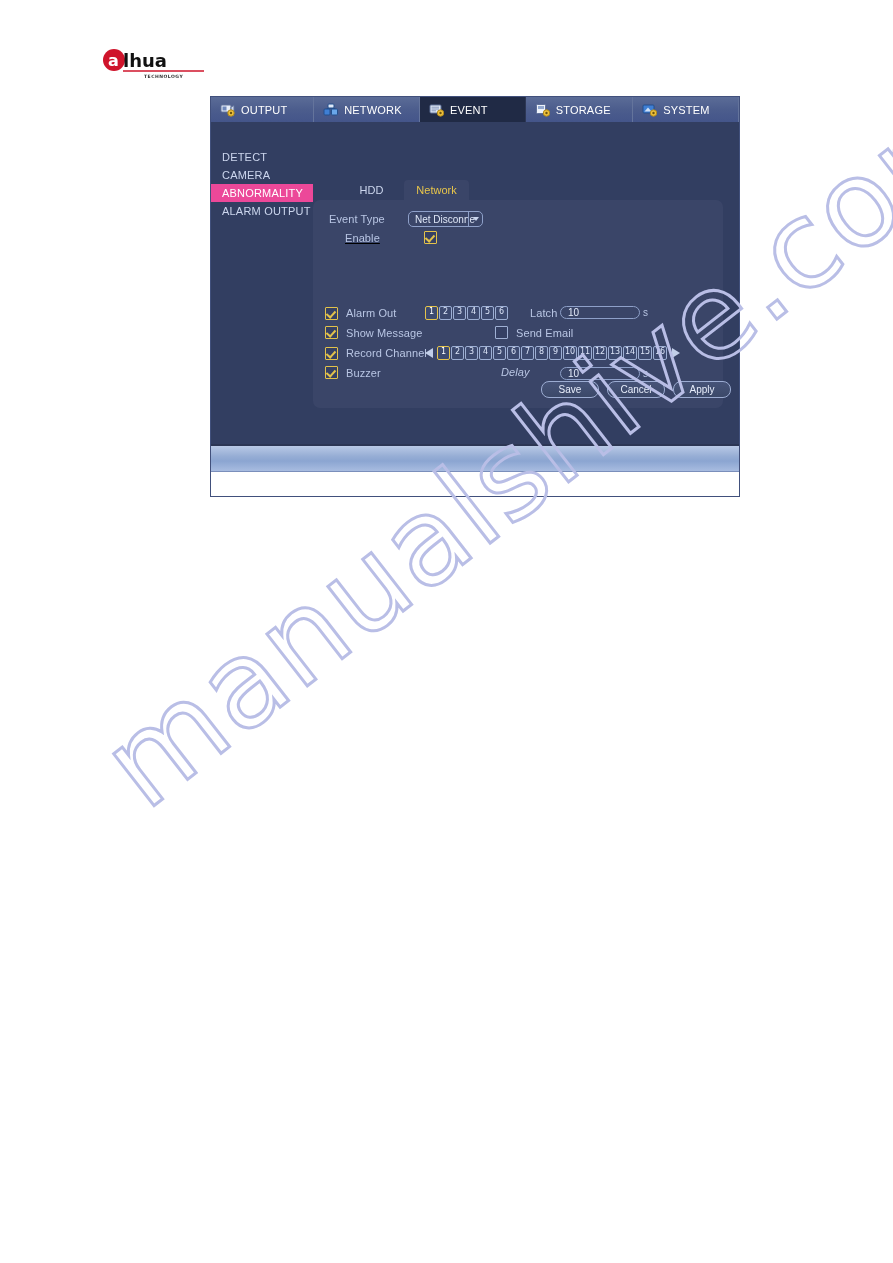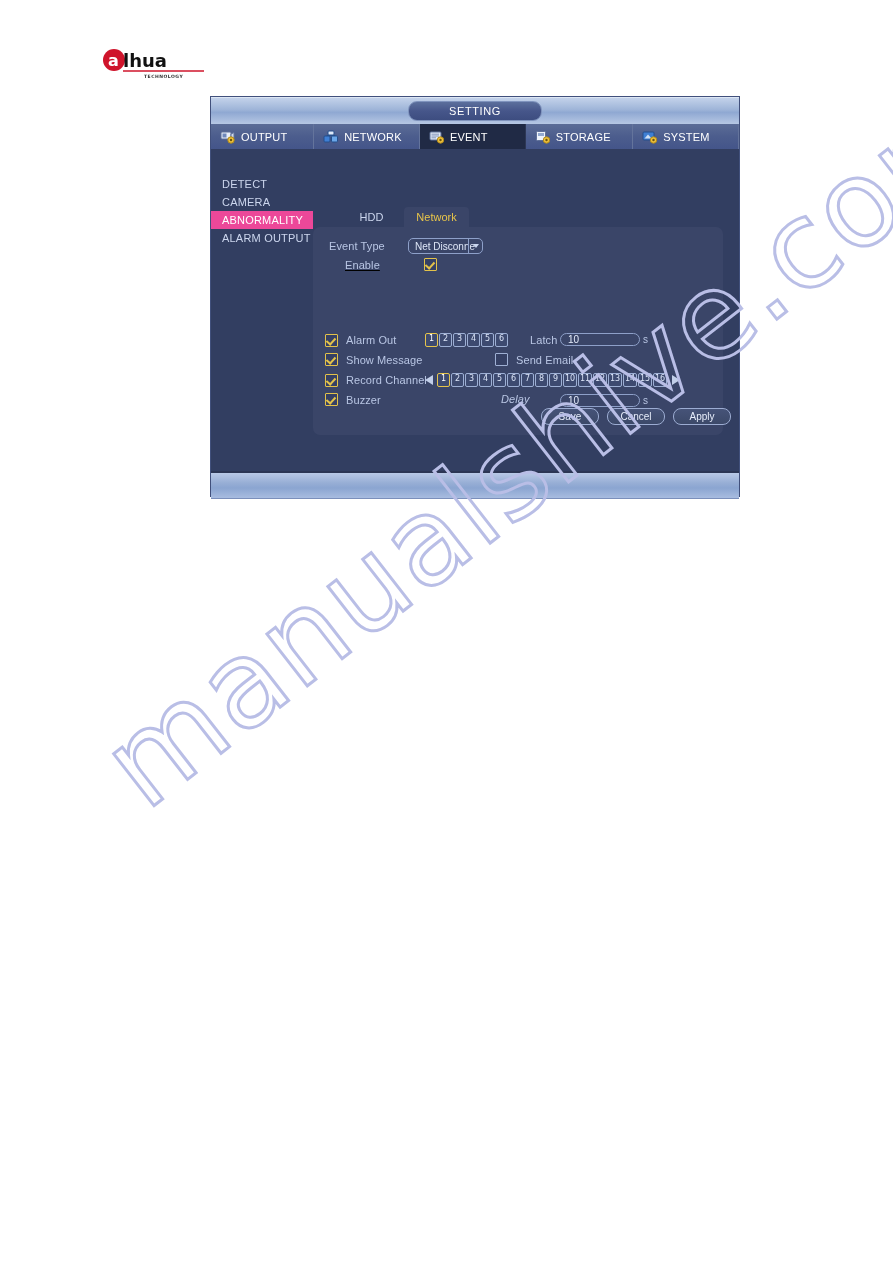--- a/index.html
+++ b/index.html
@@ -356,23 +356,20 @@
     <circle cx="26" cy="26" r="22" fill="#cf142b"></circle>
     <text x="14" y="38" font-family="DejaVu Sans, sans-serif" font-size="32" font-weight="bold" fill="#ffffff">a</text>
     <text x="44" y="40" font-family="DejaVu Sans, sans-serif" font-size="36" font-weight="bold" fill="#111111">lhua</text>
     <path d="M44 48 L206 48" stroke="#cf142b" stroke-width="3" fill="none"></path>
     <text x="86" y="62" font-family="DejaVu Sans, sans-serif" font-size="9" font-weight="bold" fill="#333333" letter-spacing="1">TECHNOLOGY</text>
   </svg>
 </div>
 
 <div class="window">
 
-  <div class="titlebar">
-    <div class="title-pill">SETTING</div>
-  </div>
 
   <div class="tabbar">
 
     <div class="tab tab-w-camera">
       <span class="tab-icon">
         <svg viewBox="0 0 16 14" width="16" height="14">
           <rect x="1" y="2" width="10" height="7" rx="1" fill="#e8eef9" stroke="#5f7099"></rect>
           <rect x="2.5" y="3.5" width="4" height="4" fill="#6f88bb"></rect>
           <path d="M11 4 L14 2.5 L14 8.5 L11 7 Z" fill="#cfdaee" stroke="#5f7099"></path>
           <circle cx="11" cy="10" r="3.2" fill="#f0c23c" stroke="#b08a1c"></circle>

